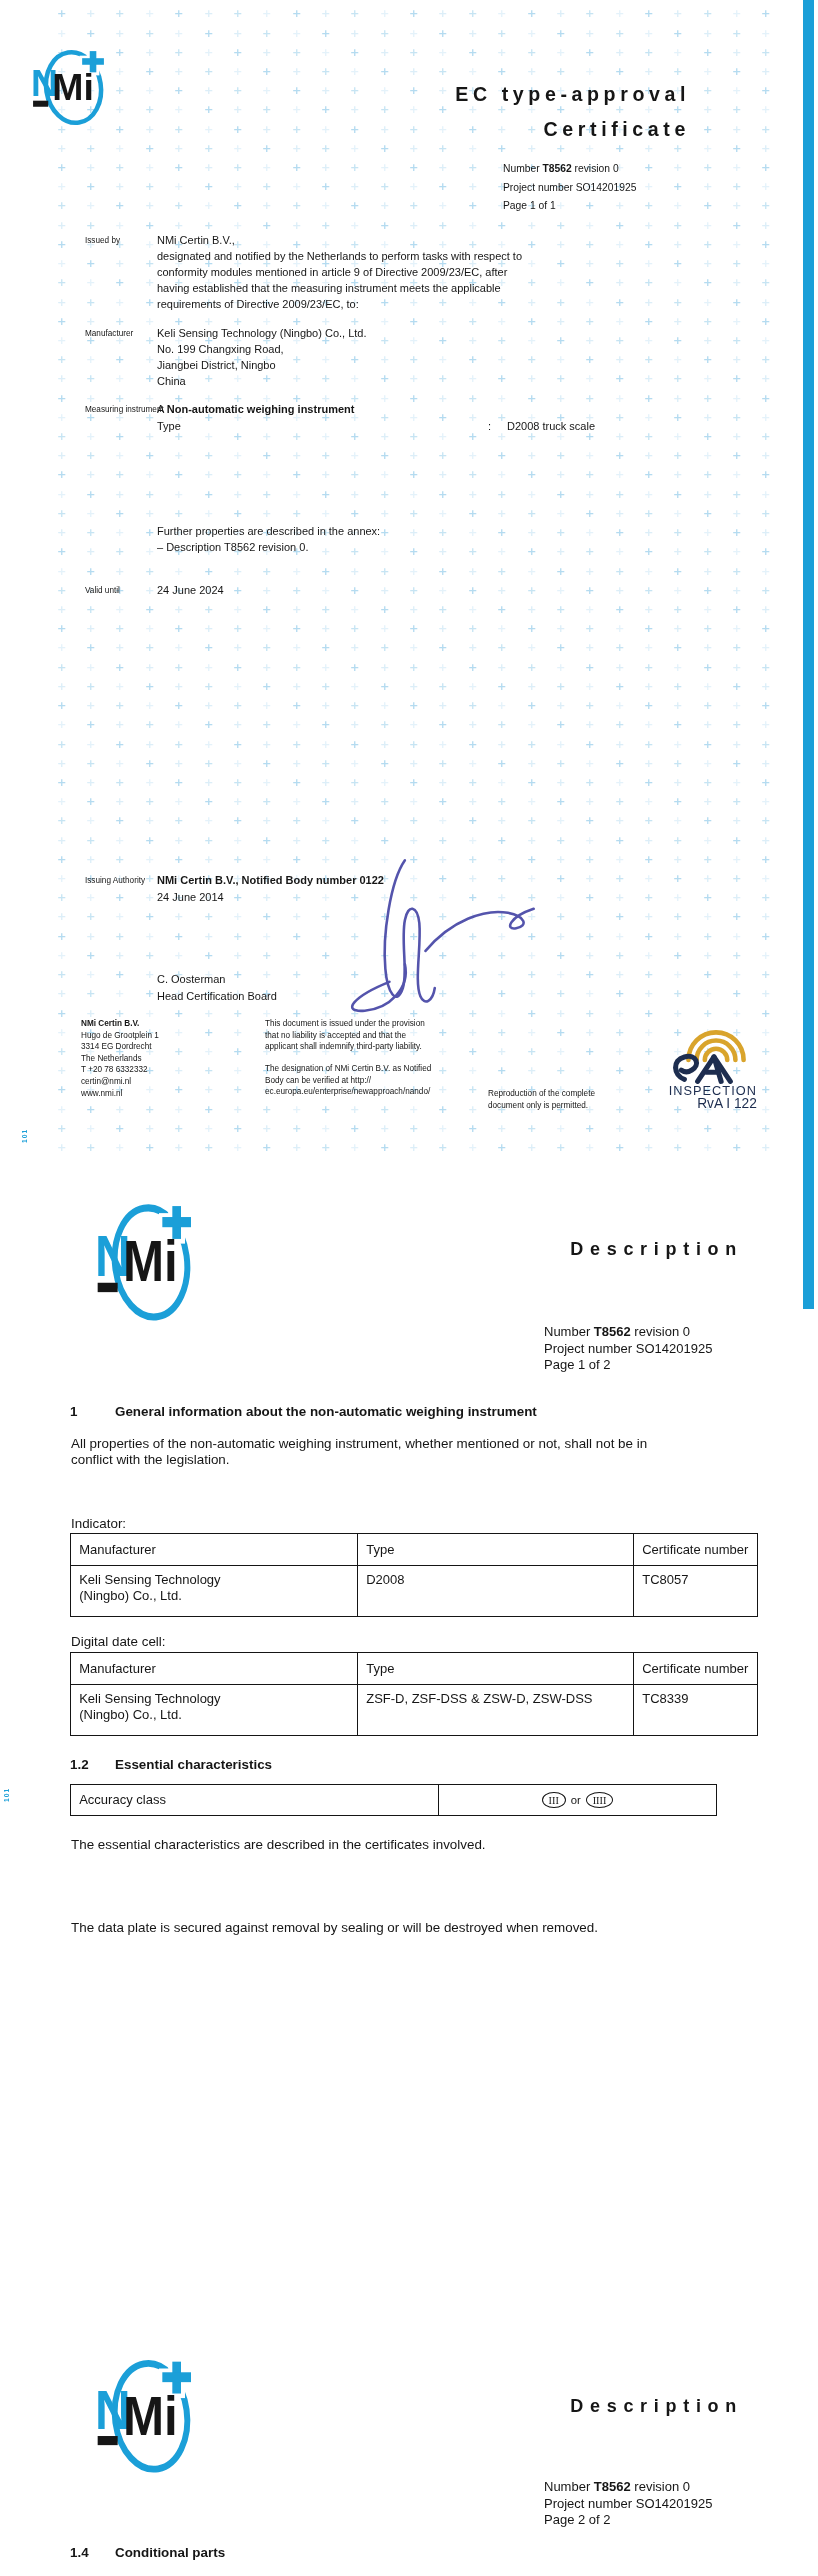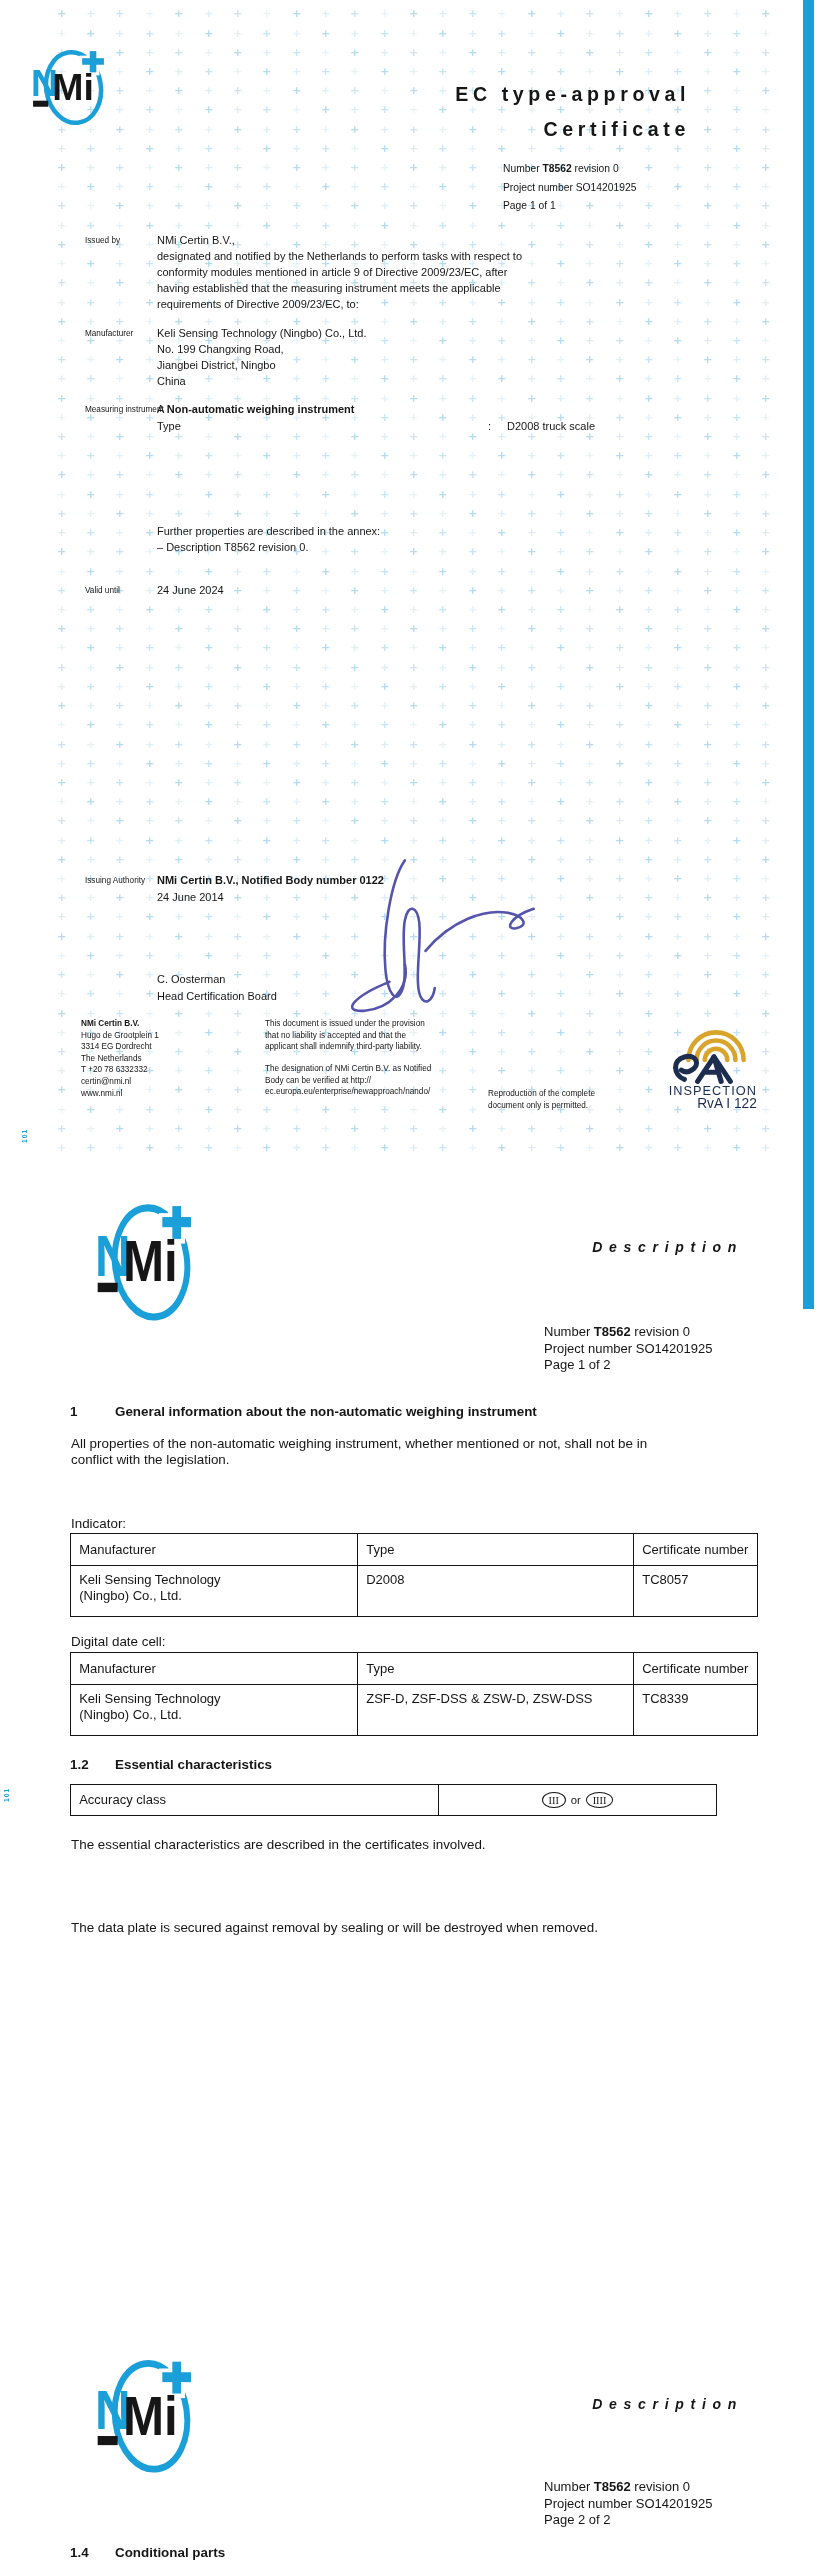--- a/index.html
+++ b/index.html
@@ -8,21 +8,21 @@
   .abs{position:absolute;}
   .lines{white-space:pre-line;}
   .b{font-weight:bold;}
   
   .t-title{font-weight:bold;font-size:19.6px;line-height:35px;letter-spacing:4.6px;text-align:right;}
   .t-meta1{font-size:10.3px;line-height:18.5px;}
   .lab1{font-size:8.2px;line-height:16px;}
   .val1{font-size:11px;line-height:16px;}
   .small1{font-size:8.2px;line-height:11.6px;}
   
-  .t-desc{font-weight:bold;font-size:14px;letter-spacing:6.7px;text-align:right;font-style:italic;}
+  .t-desc{font-weight:bold;font-size:18px;letter-spacing:6.7px;text-align:right;}
   .t-meta2{font-size:13px;line-height:16.5px;}
   .h2{font-size:13.4px;font-weight:bold;line-height:15.5px;}
   .body2{font-size:13.4px;line-height:16px;}
   
   .plus{position:absolute;font-weight:bold;font-size:11.3px;line-height:10.3px;font-family:"DejaVu Sans",sans-serif;}
   
   .sidebar{background:#1b9fd8;}
   .vmark{transform:rotate(-90deg);transform-origin:0 0;font-size:6.7px;letter-spacing:1px;color:#1b9fd8;font-weight:bold;}
   
   .tbl{border:1.5px solid #151515;box-sizing:border-box;background:transparent;}

